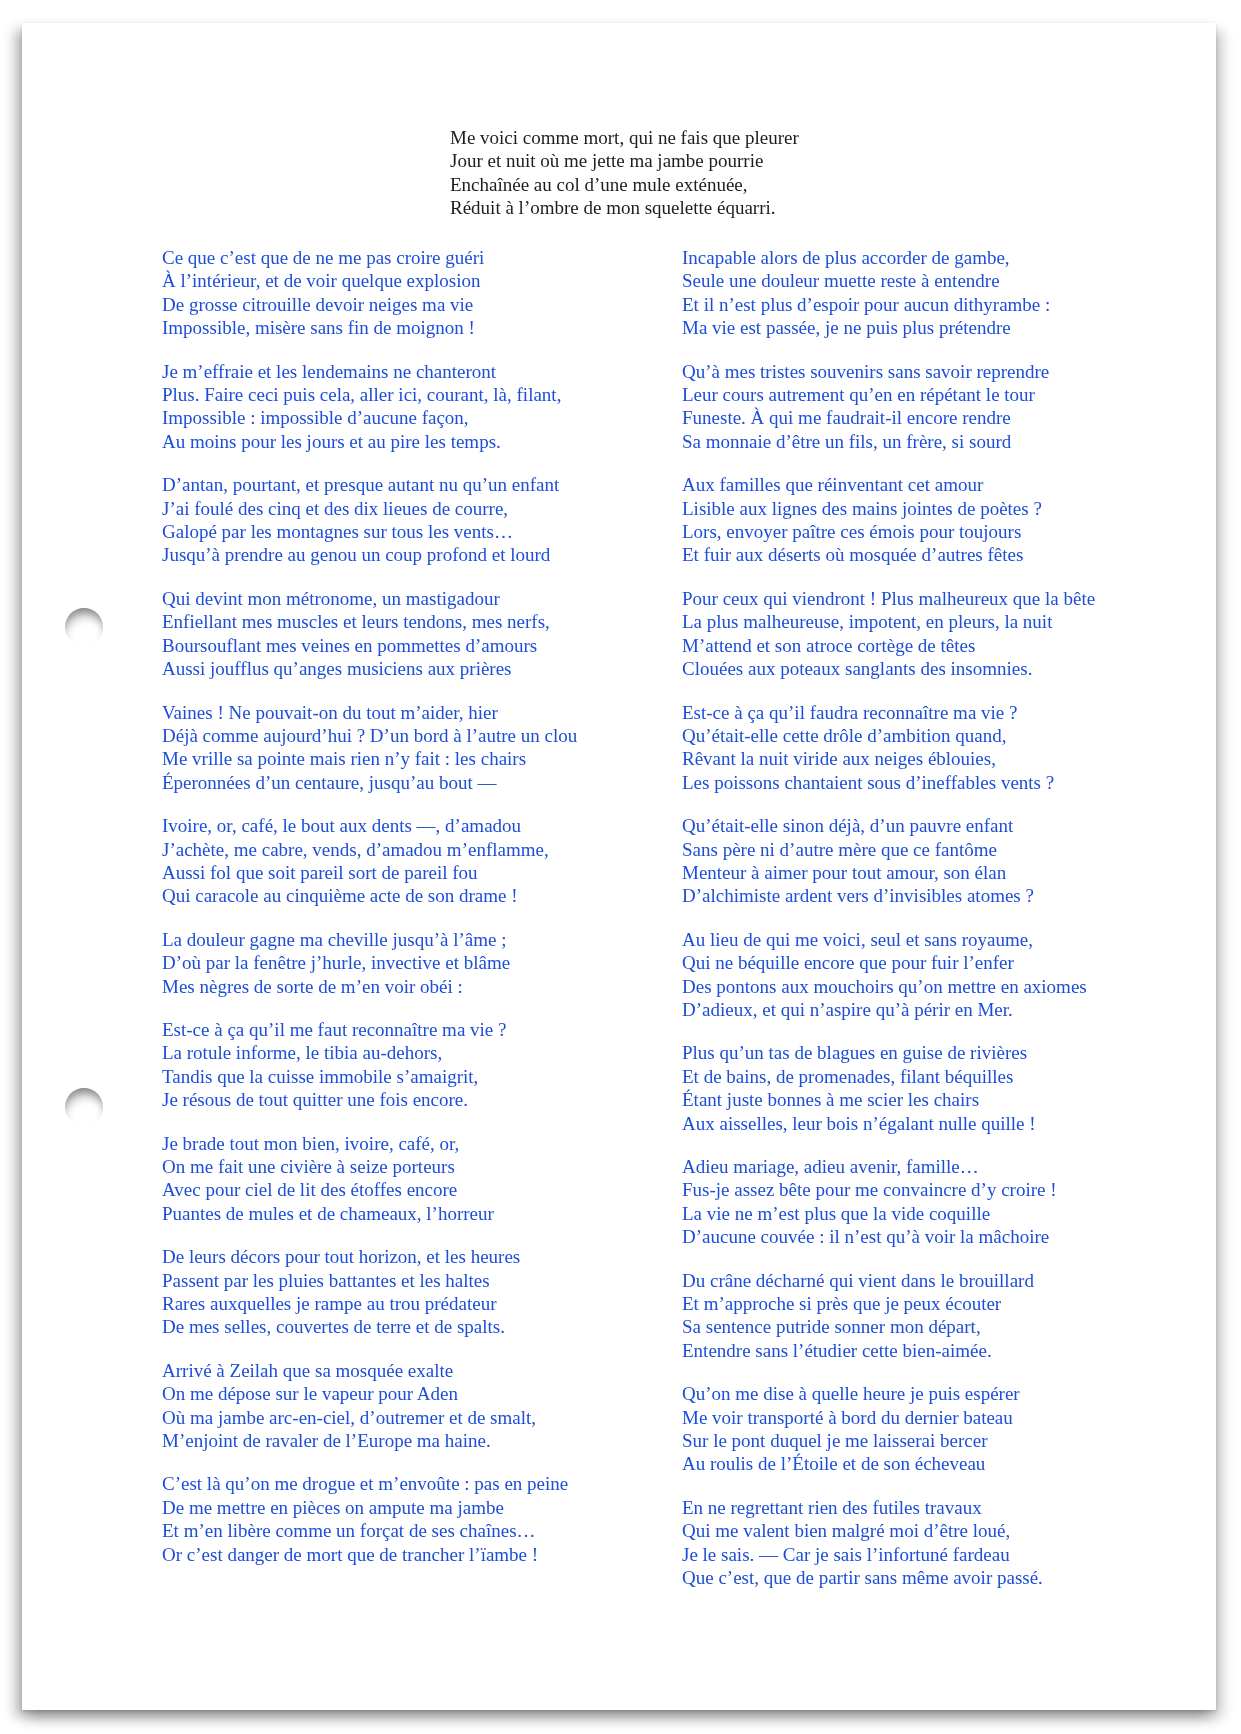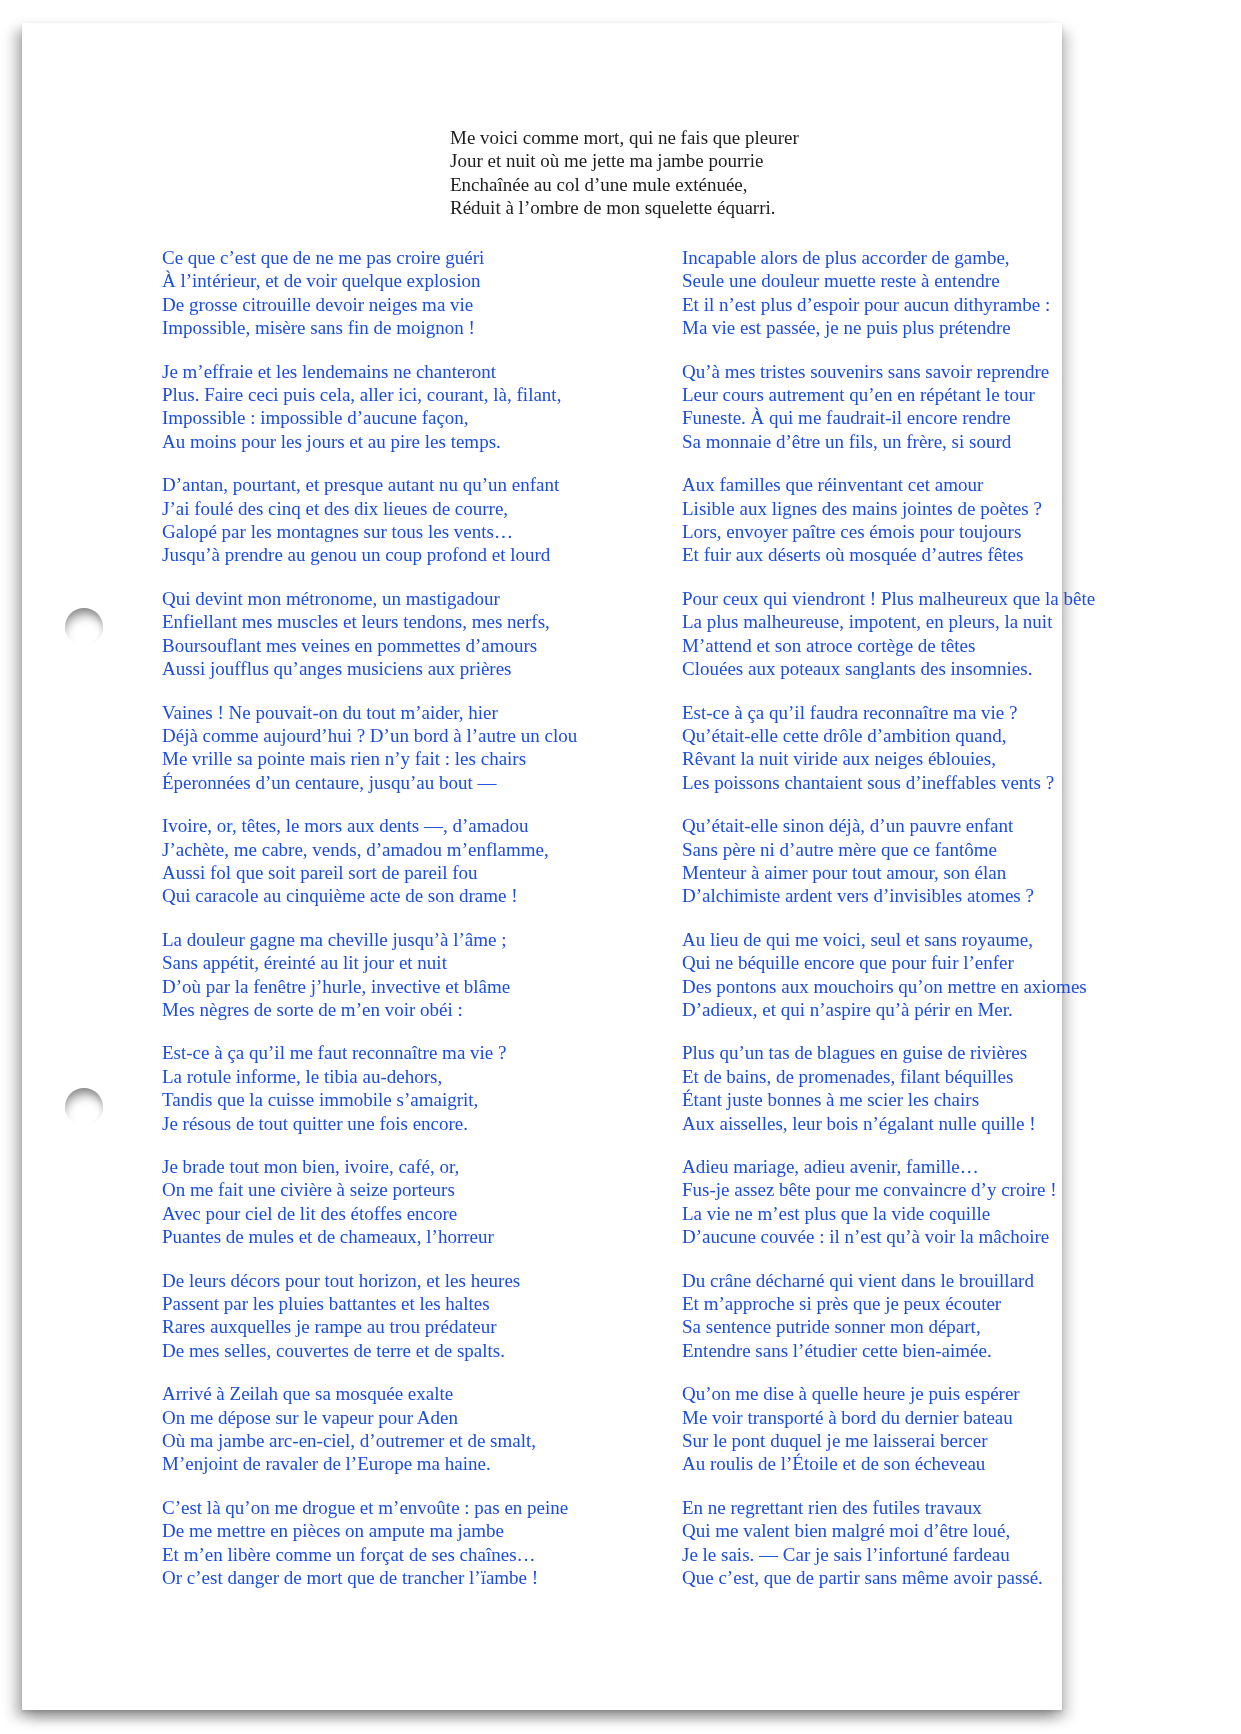--- a/index.html
+++ b/index.html
@@ -5,21 +5,21 @@
   html, body { margin: 0; padding: 0; background: #ffffff; }
   body {
     width: 1241px; height: 1734px;
     position: relative;
     overflow: hidden;
     font-family: "Liberation Serif", "DejaVu Serif", serif;
   }
   .page {
     position: absolute;
     left: 22px; top: 23px;
-    width: 1040px; height: 1687px;
+    width: 1194px; height: 1687px;
     background: #ffffff;
     box-shadow:
       -7px 7px 12px rgba(0,0,0,0.28),
        6px 8px 12px rgba(0,0,0,0.22),
        0 2px 3px rgba(0,0,0,0.12);
   }
   .hole {
     position: absolute;
     left: 43px;
     width: 38px; height: 38px;
@@ -87,28 +87,27 @@
         <div class="line">Boursouflant mes veines en pommettes d’amours</div>
         <div class="line">Aussi joufflus qu’anges musiciens aux prières</div>
       </div>
       <div class="stanza">
         <div class="line">Vaines ! Ne pouvait-on du tout m’aider, hier</div>
         <div class="line">Déjà comme aujourd’hui ? D’un bord à l’autre un clou</div>
         <div class="line">Me vrille sa pointe mais rien n’y fait : les chairs</div>
         <div class="line">Éperonnées d’un centaure, jusqu’au bout —</div>
       </div>
       <div class="stanza">
-        <div class="line">Ivoire, or, têtes, le mors aux dents —, d’amadou</div>
+        <div class="line">Ivoire, or, café, le bout aux dents —, d’amadou</div>
         <div class="line">J’achète, me cabre, vends, d’amadou m’enflamme,</div>
         <div class="line">Aussi fol que soit pareil sort de pareil fou</div>
         <div class="line">Qui caracole au cinquième acte de son drame !</div>
       </div>
       <div class="stanza">
         <div class="line">La douleur gagne ma cheville jusqu’à l’âme ;</div>
-        <div class="line">Sans appétit, éreinté au lit jour et nuit</div>
         <div class="line">D’où par la fenêtre j’hurle, invective et blâme</div>
         <div class="line">Mes nègres de sorte de m’en voir obéi :</div>
       </div>
       <div class="stanza">
         <div class="line">Est-ce à ça qu’il me faut reconnaître ma vie ?</div>
         <div class="line">La rotule informe, le tibia au-dehors,</div>
         <div class="line">Tandis que la cuisse immobile s’amaigrit,</div>
         <div class="line">Je résous de tout quitter une fois encore.</div>
       </div>
       <div class="stanza">

